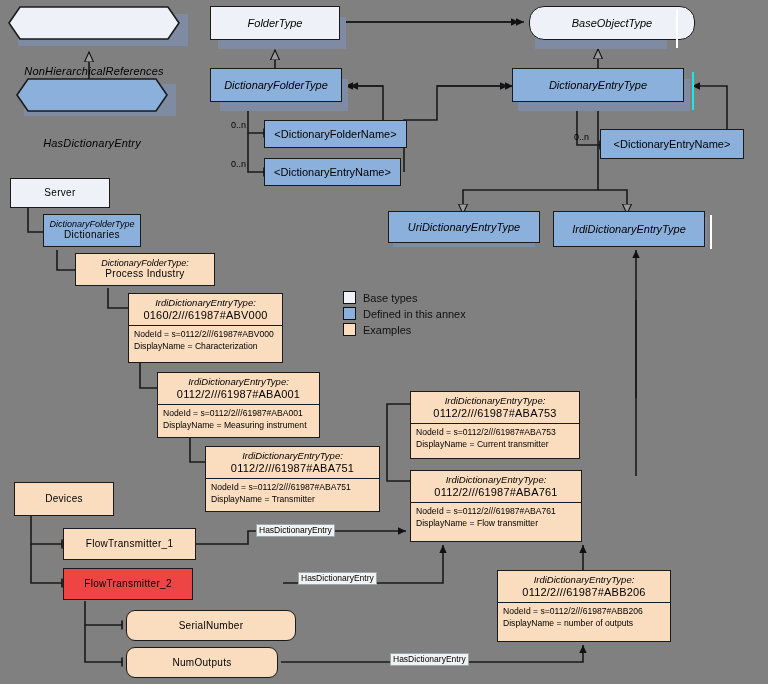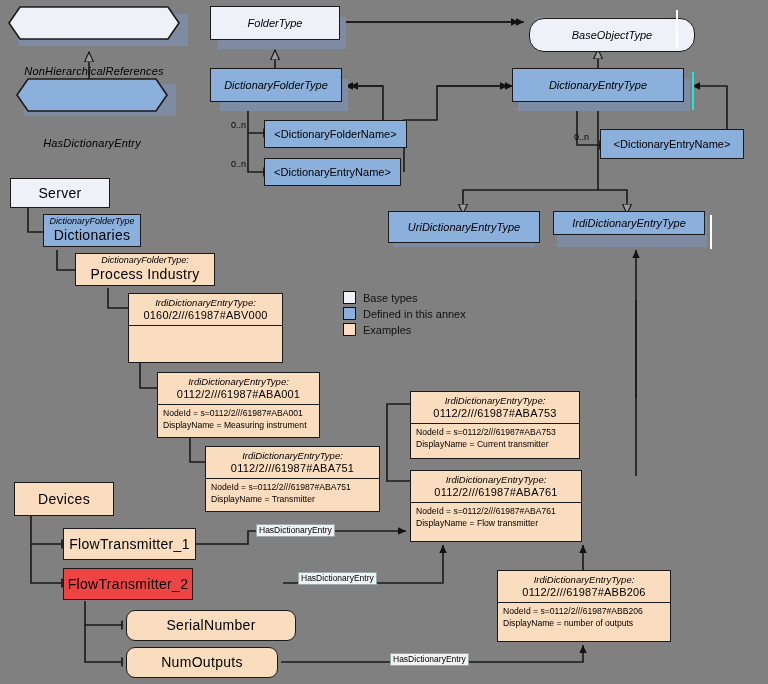--- a/index.html
+++ b/index.html
@@ -67,21 +67,21 @@
 
   
   .inst2{
     position:absolute;box-sizing:border-box;
     border:1.5px solid #1a1a1a;
     z-index:5;
     display:flex;flex-direction:column;align-items:center;justify-content:center;
     text-align:center;
   }
   .inst2 .l1{font-size:9px;font-style:italic;display:block;line-height:1.1;}
-  .inst2 .l2{font-size:14px;display:block;line-height:1.2;letter-spacing:.3px;}
+  .inst2 .l2{font-size:10px;display:block;line-height:1.2;letter-spacing:.3px;}
 
   .rounded{border-radius:9px;}
 
   
   .refshape{position:absolute;z-index:5;}
   .refshape .lbl{
     position:absolute;left:0;top:0;width:100%;height:100%;
     display:flex;align-items:center;justify-content:center;
     font-style:italic;font-size:11px;color:#000;
     letter-spacing:.2px;
@@ -225,21 +225,21 @@
     <svg class="shp" viewBox="0 0 152 34" preserveAspectRatio="none">
       <polygon points="12,1 140,1 151,17 140,33 12,33 1,17" fill="#8cb0dc" stroke="#1a1a1a" stroke-width="1.6"></polygon>
     </svg>
     <div class="lbl">HasDictionaryEntry</div>
   </div>
 
   <div class="node base" style="left:210px;top:6px;width:130px;height:34px;">
     <span class="n-title t-italic">FolderType</span>
   </div>
 
-  <div class="node base" style="left:529px;top:18px;width:166px;height:34px;border-radius:15px;">
+  <div class="node base" style="left:529px;top:6px;width:166px;height:34px;border-radius:15px;">
     <span class="n-title t-italic">BaseObjectType</span>
   </div>
   <div class="selbar" style="left:676px;top:10px;width:2px;height:38px;background:#ffffff;"></div>
 
   <div class="node annex" style="left:210px;top:68px;width:132px;height:34px;">
     <span class="n-title t-italic">DictionaryFolderType</span>
   </div>
 
   <div class="node annex" style="left:512px;top:68px;width:172px;height:34px;">
     <span class="n-title t-italic">DictionaryEntryType</span>
@@ -255,21 +255,21 @@
   </div>
 
   <div class="node annex" style="left:600px;top:129px;width:144px;height:30px;">
     <span class="n-title">&lt;DictionaryEntryName&gt;</span>
   </div>
 
   <div class="node annex" style="left:388px;top:211px;width:152px;height:32px;">
     <span class="n-title t-italic">UriDictionaryEntryType</span>
   </div>
 
-  <div class="node annex" style="left:553px;top:211px;width:152px;height:24px;">
+  <div class="node annex" style="left:553px;top:211px;width:152px;height:36px;">
     <span class="n-title t-italic">IrdiDictionaryEntryType</span>
   </div>
   <div class="selbar" style="left:710px;top:215px;width:2px;height:34px;background:#ffffff;"></div>
 
   <div class="mult" style="left:231px;top:120px;">0..n</div>
   <div class="mult" style="left:231px;top:159px;">0..n</div>
   <div class="mult" style="left:574px;top:132px;">0..n</div>
 
   <div class="legend" style="left:343px;top:291px;text-align:center;">
     <div class="row">
@@ -298,20 +298,24 @@
   <div class="inst2 example" style="left:75px;top:253px;width:140px;height:33px;background:#fadcbe;">
     <span class="l1">DictionaryFolderType:</span>
     <span class="l2">Process Industry</span>
   </div>
 
   <div class="inst" style="left:128px;top:293px;width:155px;height:70px;">
     <div class="hdr">
       <span class="l1">IrdiDictionaryEntryType:</span>
       <span class="l2">0160/2///61987#ABV000</span>
     </div>
+    <div class="body">
+      <span>NodeId = s=0112/2///61987#ABV000</span>
+      <span>DisplayName = Characterization</span>
+    </div>
   </div>
 
   <div class="inst" style="left:157px;top:372px;width:163px;height:66px;">
     <div class="hdr">
       <span class="l1">IrdiDictionaryEntryType:</span>
       <span class="l2">0112/2///61987#ABA001</span>
     </div>
     <div class="body">
       <span>NodeId = s=0112/2///61987#ABA001</span>
       <span>DisplayName = Measuring instrument</span>

